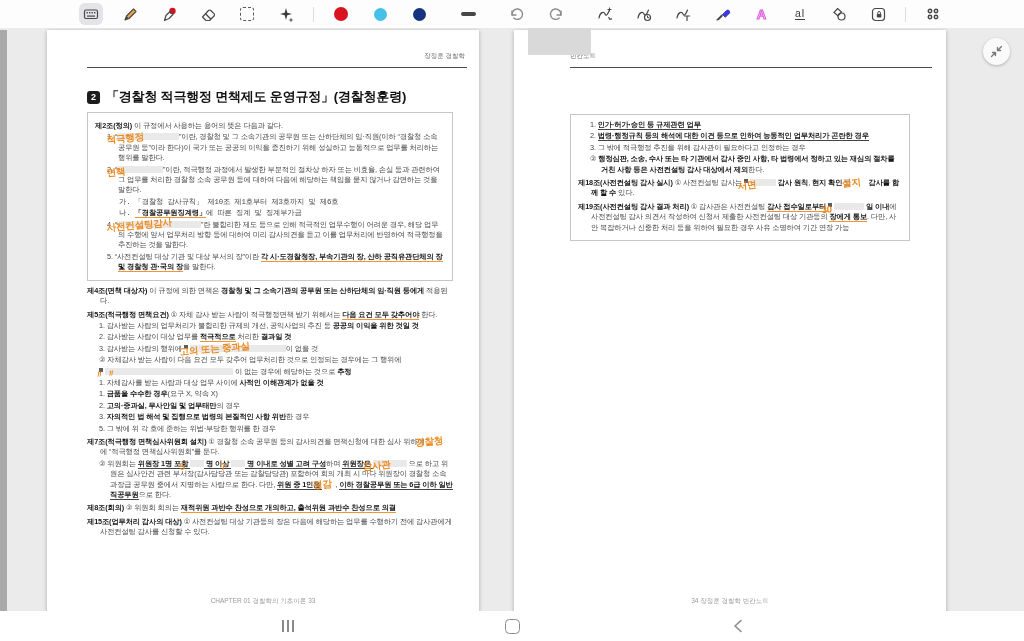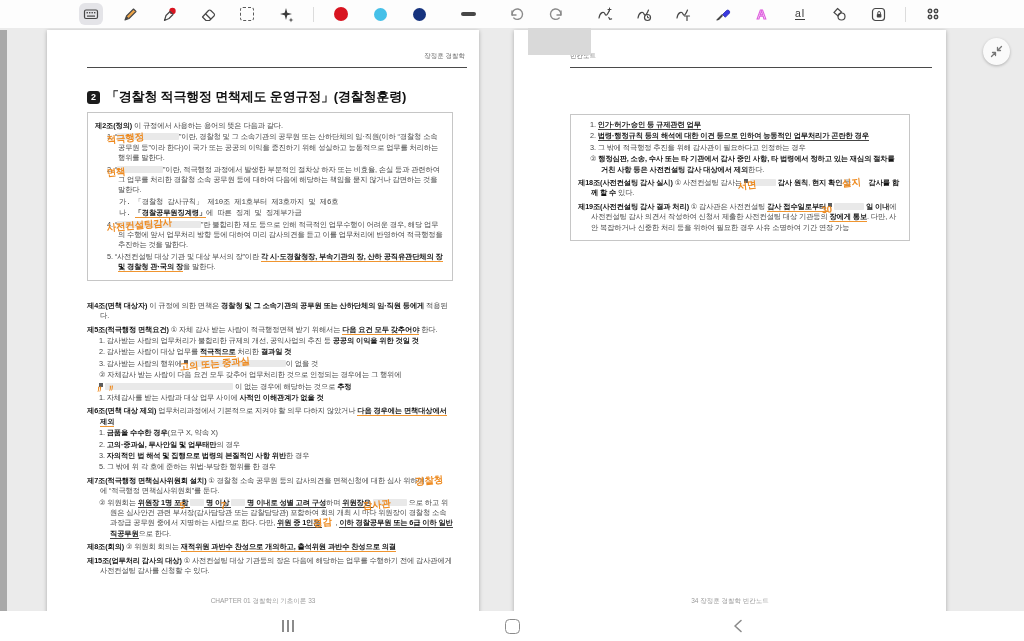--- a/index.html
+++ b/index.html
@@ -33,21 +33,21 @@
   .prule{position:absolute;top:37px;height:0;border-top:1px solid #4a4a4a;}
   .p1 .prule{left:40px;right:12px;} .p2 .prule{left:56px;right:14px;}
 
   .titlerow{position:absolute;left:40px;top:58px;right:26px;display:flex;align-items:center;gap:6px;}
   .badge{width:13px;height:13px;background:#1c1c1c;border-radius:3px;color:#fff;font-weight:bold;
          font-size:9px;display:flex;align-items:center;justify-content:center;flex:0 0 auto;}
   .ptitle{font-weight:bold;font-size:13px;color:#111;letter-spacing:-.2px;}
 
   .body1{position:absolute;left:40px;top:82px;width:366px;}
   .body2{position:absolute;left:56px;top:84px;width:340px;}
-  .tbox{border:1px solid #c6c6c6;padding:5px 7px 6px 7px;margin-bottom:20px;}
+  .tbox{border:1px solid #c6c6c6;padding:5px 7px 6px 7px;margin-bottom:5px;}
 
   .line{font-size:7.3px;line-height:10.4px;color:#454545;letter-spacing:-.15px;margin:0 0 1px 0;}
   .ind0{padding-left:13px;text-indent:-13px;margin-top:3px;}
   .ind1{margin-left:12px;padding-left:11px;text-indent:-11px;}
   .ind2{margin-left:24px;padding-left:11px;text-indent:-11px;font-family:Liberation Mono, monospace;}
   .b{font-weight:bold;color:#151515;}
   .bu{font-weight:bold;color:#151515;border-bottom:1.6px solid #f0952f;}
   .bd{font-weight:bold;color:#151515;border-bottom:1px solid #444;}
   .blank{display:inline-block;background:#e9e9e9;height:7px;border-radius:1px;
          vertical-align:-1px;position:relative;}
@@ -227,21 +227,20 @@
           </div>
         <div>
             <div class="line ind0"><span class="b">제4조(면책 대상자) </span><span>이 규정에 의한 면책은 </span><span class="b">경찰청 및 그 소속기관의 공무원 또는 산하단체의 임·직원 등에게</span><span> 적용된다.</span></div>
             <div class="line ind0"><span class="b">제5조(적극행정 면책요건) </span><span>① 자체 감사 받는 사람이 적극행정면책 받기 위해서는 </span><span class="bu">다음 요건 모두 갖추어야</span><span> 한다.</span></div>
             <div class="line ind1"><span>1. 감사받는 사람의 업무처리가 불합리한 규제의 개선, 공익사업의 추진 등 </span><span class="b">공공의 이익을 위한 것일 것</span></div>
             <div class="line ind1"><span>2. 감사받는 사람이 대상 업무를 </span><span class="bu">적극적으로</span><span> 처리한 </span><span class="b">결과일 것</span></div>
             <div class="line ind1"><span>3. 감사받는 사람의 행위에 </span><span class="sq"></span><span class="blank" style="width: 96px;"><span class="hw">고의 또는 중과실</span></span><span>이 없을 것</span></div>
             <div class="line ind1"><span>② 자체감사 받는 사람이 다음 요건 모두 갖추어 업무처리한 것으로 인정되는 경우에는 그 행위에</span></div>
             <div class="line ind1"><span class="sq"></span><span class="blank" style="width: 128px;"><span class="hw">〃        〃</span></span><span> 이 없는 경우에 해당하는 것으로 </span><span class="b">추정</span></div>
             <div class="line ind1"><span>1. 자체감사를 받는 사람과 대상 업무 사이에 </span><span class="b">사적인 이해관계가 없을 것</span></div>
-            <div class="line ind0"><span class="b">제6조(면책 대상 제외) </span><span>업무처리과정에서 기본적으로 지켜야 할 의무 다하지 않았거나 </span><span class="bu">다음 경우에는 면책대상에서 제외</span></div>
             <div class="line ind1"><span>1. </span><span class="b">금품을 수수한 경우</span><span>(요구 X, 약속 X)</span></div>
             <div class="line ind1"><span>2. </span><span class="b">고의·중과실, 무사안일 및 업무태만</span><span>의 경우</span></div>
             <div class="line ind1"><span>3. </span><span class="b">자의적인 법 해석 및 집행으로 법령의 본질적인 사항 위반</span><span>한 경우</span></div>
             <div class="line ind1"><span>5. 그 밖에 위 각 호에 준하는 위법·부당한 행위를 한 경우</span></div>
             <div class="line ind0"><span class="b">제7조(적극행정 면책심사위원회 설치) </span><span>① 경찰청 소속 공무원 등의 감사의견을 면책신청에 대한 심사 위하여 </span><span class="hw inline">경찰청</span><span> 에 “적극행정 면책심사위원회”를 둔다.</span></div>
             <div class="line ind1"><span>② 위원회는 </span><span class="bd">위원장 1명 포함 </span><span class="blank" style="width: 14px;"><span class="hw">5</span></span><span class="bd"> 명 이상 </span><span class="blank" style="width: 14px;"><span class="hw">7</span></span><span class="bd"> 명 이내로 성별 고려 구성</span><span>하며 </span><span class="bd">위원장은 </span><span class="blank" style="width: 34px;"><span class="hw">감사관</span></span><span> 으로 하고 위원은 심사안건 관련 부서장(감사담당관 또는 감찰담당관) 포함하여 회의 개최 시 마다 위원장이 경찰청 소속 과장급 공무원 중에서 지명하는 사람으로 한다. 다만, </span><span class="bd">위원 중 1인은 </span><span class="hw inline">경감</span><span>, </span><span class="bd">이하 경찰공무원 또는 6급 이하 일반직공무원</span><span>으로 한다.</span></div>
             <div class="line ind0"><span class="b">제8조(회의) </span><span>② 위원회 회의는 </span><span class="bu">재적위원 과반수 찬성으로 개의하고, 출석위원 과반수 찬성으로 의결</span></div>
             <div class="line ind0"><span class="b">제15조(업무처리 감사의 대상) </span><span>① 사전컨설팅 대상 기관등의 장은 다음에 해당하는 업무를 수행하기 전에 감사관에게 사전컨설팅 감사를 신청할 수 있다.</span></div>
           </div>
       </div>

